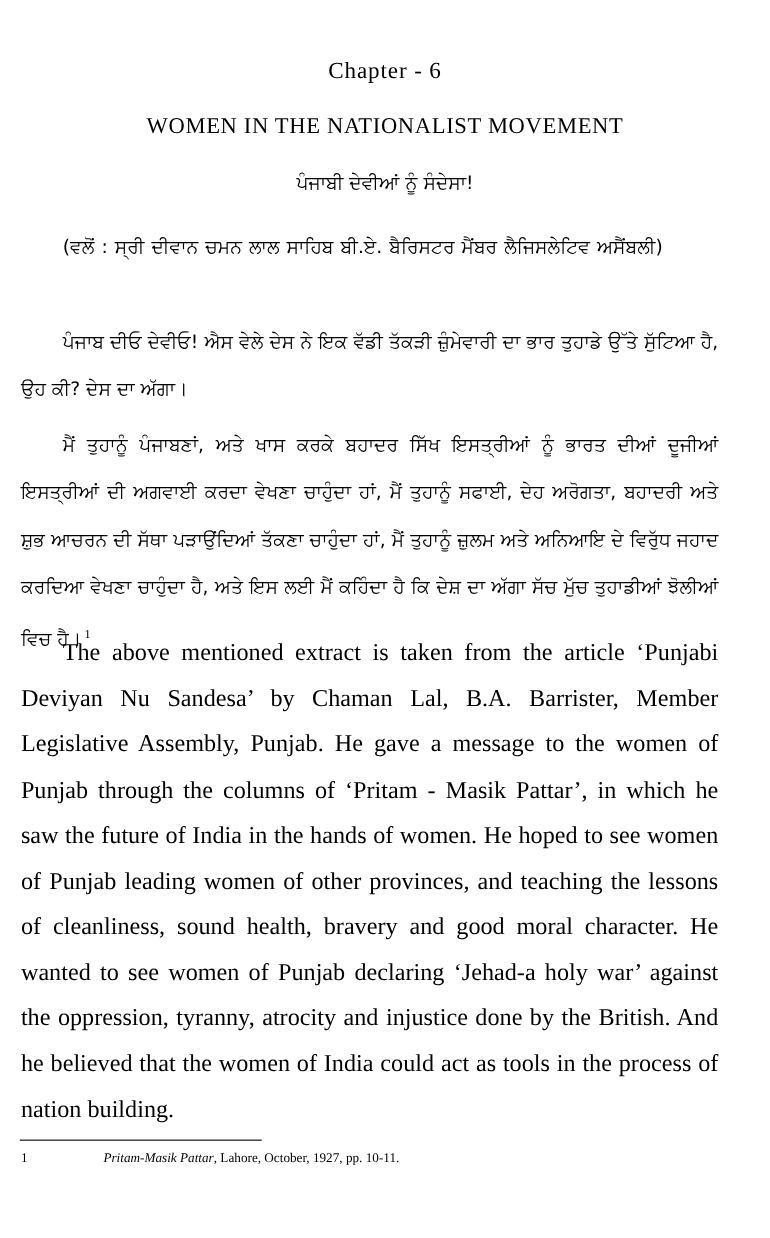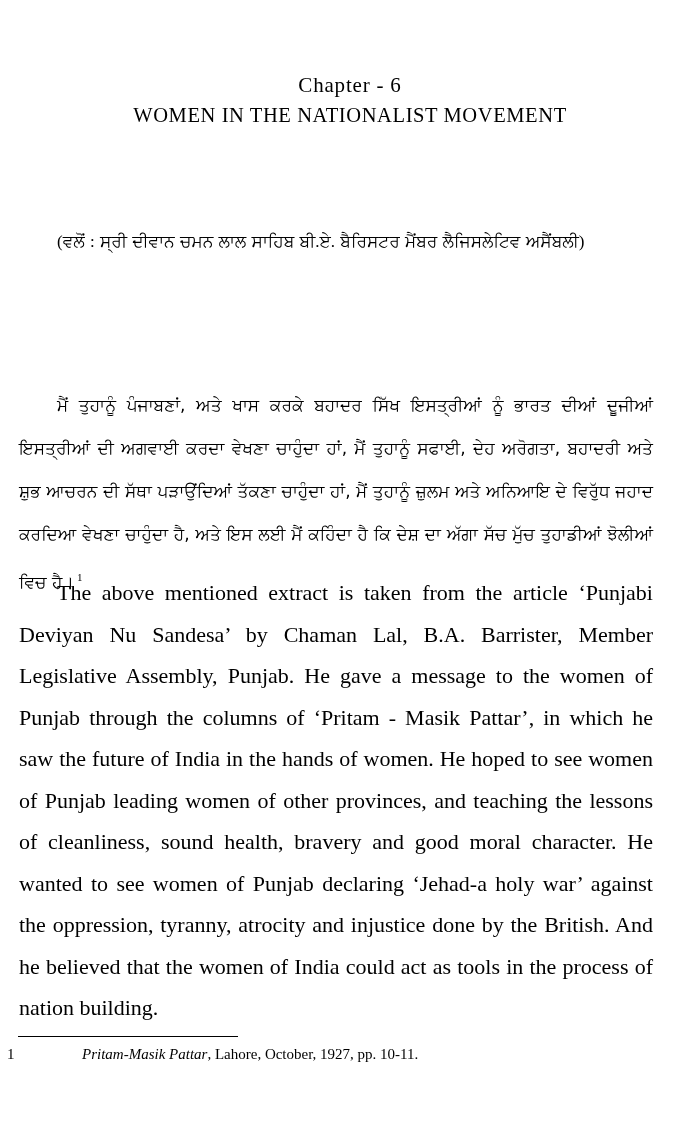--- a/index.html
+++ b/index.html
@@ -20,21 +20,21 @@
     position: absolute;
     top: 0; left: 0;
     width: 700px;
     height: 1125px;
     box-sizing: border-box;
   }
 
   
   .chapter-label {
     position: absolute;
-    top: 74px;
+    top: 53px;
     left: 0;
     width: 700px;
     text-align: center;
     font-size: 21px;
     letter-spacing: 0.8px;
     line-height: 1.1;
   }
 
   .chapter-title {
     position: absolute;
@@ -57,29 +57,28 @@
     position: absolute;
     top: 156px;
     left: 0;
     width: 700px;
     text-align: center;
     line-height: 1.3;
   }
 
   .punjabi-attrib {
     position: absolute;
-    top: 220px;
+    top: 204px;
     left: 19px;
     width: 634px;
     text-align: justify;
     text-align-last: left;
     text-indent: 38px;
     line-height: 43px;
     word-spacing: 1px;
-    font-family: Liberation Serif, serif;
   }
 
   .punjabi-para-1 {
     position: absolute;
     top: 290px;
     left: 19px;
     width: 634px;
     text-align: justify;
     text-align-last: left;
     text-indent: 38px;
@@ -123,46 +122,48 @@
     top: 1036px;
     left: 18px;
     width: 220px;
     height: 0;
     border-top: 1.4px solid #000000;
   }
 
   .footnote {
     position: absolute;
     top: 1044px;
-    left: 7px;
+    left: 19px;
     width: 634px;
-    font-size: 15px;
+    font-size: 12px;
     line-height: 1.35;
     white-space: nowrap;
   }
   .footnote .fn-num {
     display: inline-block;
     width: 75px;
   }
   .footnote .fn-italic {
     font-style: italic;
   }
 </style>
 </head>
 <body>
 
 <div class="page">
 
   <div class="chapter-label">Chapter - 6</div>
 
   <div class="chapter-title">WOMEN IN THE NATIONALIST MOVEMENT</div>
 
+  <div class="punjabi-title gurmukhi">ਪੰਜਾਬੀ ਦੇਵੀਆਂ ਨੂੰ ਸੰਦੇਸਾ!</div>
 
   <div class="punjabi-attrib gurmukhi">(ਵਲੋਂ : ਸ੍ਰੀ ਦੀਵਾਨ ਚਮਨ ਲਾਲ ਸਾਹਿਬ ਬੀ.ਏ. ਬੈਰਿਸਟਰ ਮੈਂਬਰ ਲੈਜਿਸਲੇਟਿਵ ਅਸੈਂਬਲੀ)</div>
 
+  <div class="punjabi-para-1 gurmukhi">ਪੰਜਾਬ ਦੀਓ ਦੇਵੀਓ! ਐਸ ਵੇਲੇ ਦੇਸ ਨੇ ਇਕ ਵੱਡੀ ਤੱਕੜੀ ਜ਼ੁੰਮੇਵਾਰੀ ਦਾ ਭਾਰ ਤੁਹਾਡੇ ਉੱਤੇ ਸੁੱਟਿਆ ਹੈ, ਉਹ ਕੀ? ਦੇਸ ਦਾ ਅੱਗਾ।</div>
 
   <div class="punjabi-para-2 gurmukhi"><span>ਮੈਂ ਤੁਹਾਨੂੰ ਪੰਜਾਬਣਾਂ, ਅਤੇ ਖਾਸ ਕਰਕੇ ਬਹਾਦਰ ਸਿੱਖ ਇਸਤ੍ਰੀਆਂ ਨੂੰ ਭਾਰਤ ਦੀਆਂ ਦੂਜੀਆਂ ਇਸਤ੍ਰੀਆਂ ਦੀ ਅਗਵਾਈ ਕਰਦਾ ਵੇਖਣਾ ਚਾਹੁੰਦਾ ਹਾਂ, ਮੈਂ ਤੁਹਾਨੂੰ ਸਫਾਈ, ਦੇਹ ਅਰੋਗਤਾ, ਬਹਾਦਰੀ ਅਤੇ ਸ਼ੁਭ ਆਚਰਨ ਦੀ ਸੱਥਾ ਪੜਾਉਂਦਿਆਂ ਤੱਕਣਾ ਚਾਹੁੰਦਾ ਹਾਂ, ਮੈਂ ਤੁਹਾਨੂੰ ਜ਼ੁਲਮ ਅਤੇ ਅਨਿਆਇ ਦੇ ਵਿਰੁੱਧ ਜਹਾਦ ਕਰਦਿਆ ਵੇਖਣਾ ਚਾਹੁੰਦਾ ਹੈ, ਅਤੇ ਇਸ ਲਈ ਮੈਂ ਕਹਿੰਦਾ ਹੈ ਕਿ ਦੇਸ਼ ਦਾ ਅੱਗਾ ਸੱਚ ਮੁੱਚ ਤੁਹਾਡੀਆਂ ਝੋਲੀਆਂ ਵਿਚ ਹੈ।</span><span class="fn-ref">1</span></div>
 
   <div class="english-body">The above mentioned extract is taken from the article ‘Punjabi Deviyan Nu Sandesa’ by Chaman Lal, B.A. Barrister, Member Legislative Assembly, Punjab.  He gave a message to the women of Punjab through the columns of ‘Pritam - Masik Pattar’, in which he saw the future of India in the hands of women.  He hoped to see women of Punjab leading women of other provinces, and teaching the lessons of cleanliness, sound health, bravery and good moral character. He wanted to see women of Punjab declaring ‘Jehad-a holy war’ against the oppression, tyranny, atrocity and injustice done by the British.  And he believed that the women of India could act as tools in the process of nation building.</div>
 
   <div class="footnote-rule"></div>
 
   <div class="footnote"><span class="fn-num">1</span><span class="fn-italic">Pritam-Masik Pattar</span><span>, Lahore, October, 1927, pp. 10-11.</span></div>
 
 </div>

